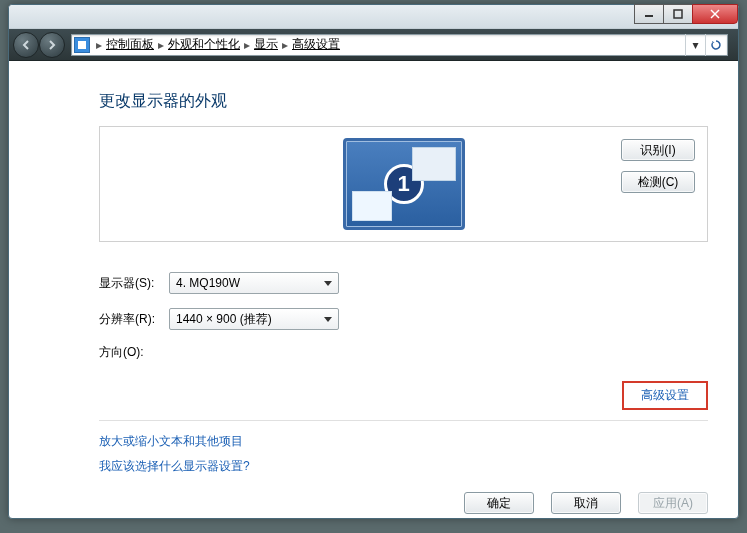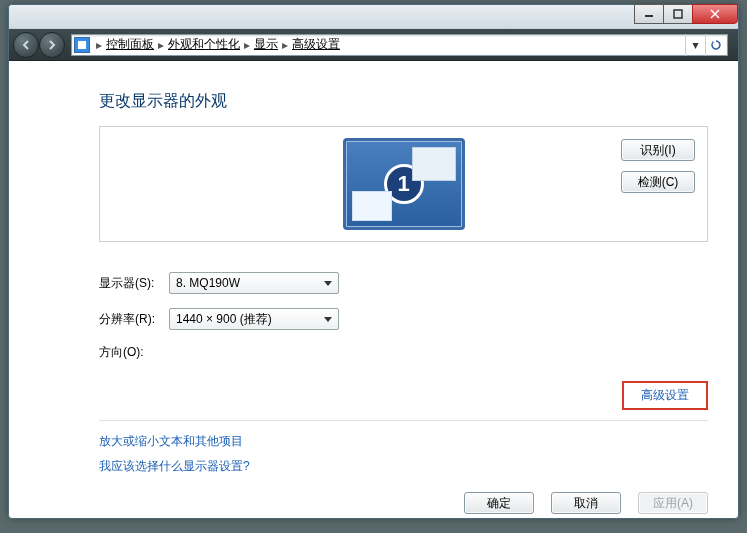--- a/index.html
+++ b/index.html
@@ -189,21 +189,21 @@
       </div>
       <div class="side-btns">
         <div class="w7-btn">识别(I)</div>
         <div class="w7-btn">检测(C)</div>
       </div>
     </div>
 
     <div class="form-grid">
       <label>显示器(S):</label>
       <div class="combo">
-        <span>8. MQ190W</span>
+        <span>4. MQ190W</span>
       </div>
 
       <label>分辨率(R):</label>
       <div class="combo wide">
         <span>1440 × 900 (推荐)</span>
       </div>
 
       <label>方向(O):</label>
     </div>
 

